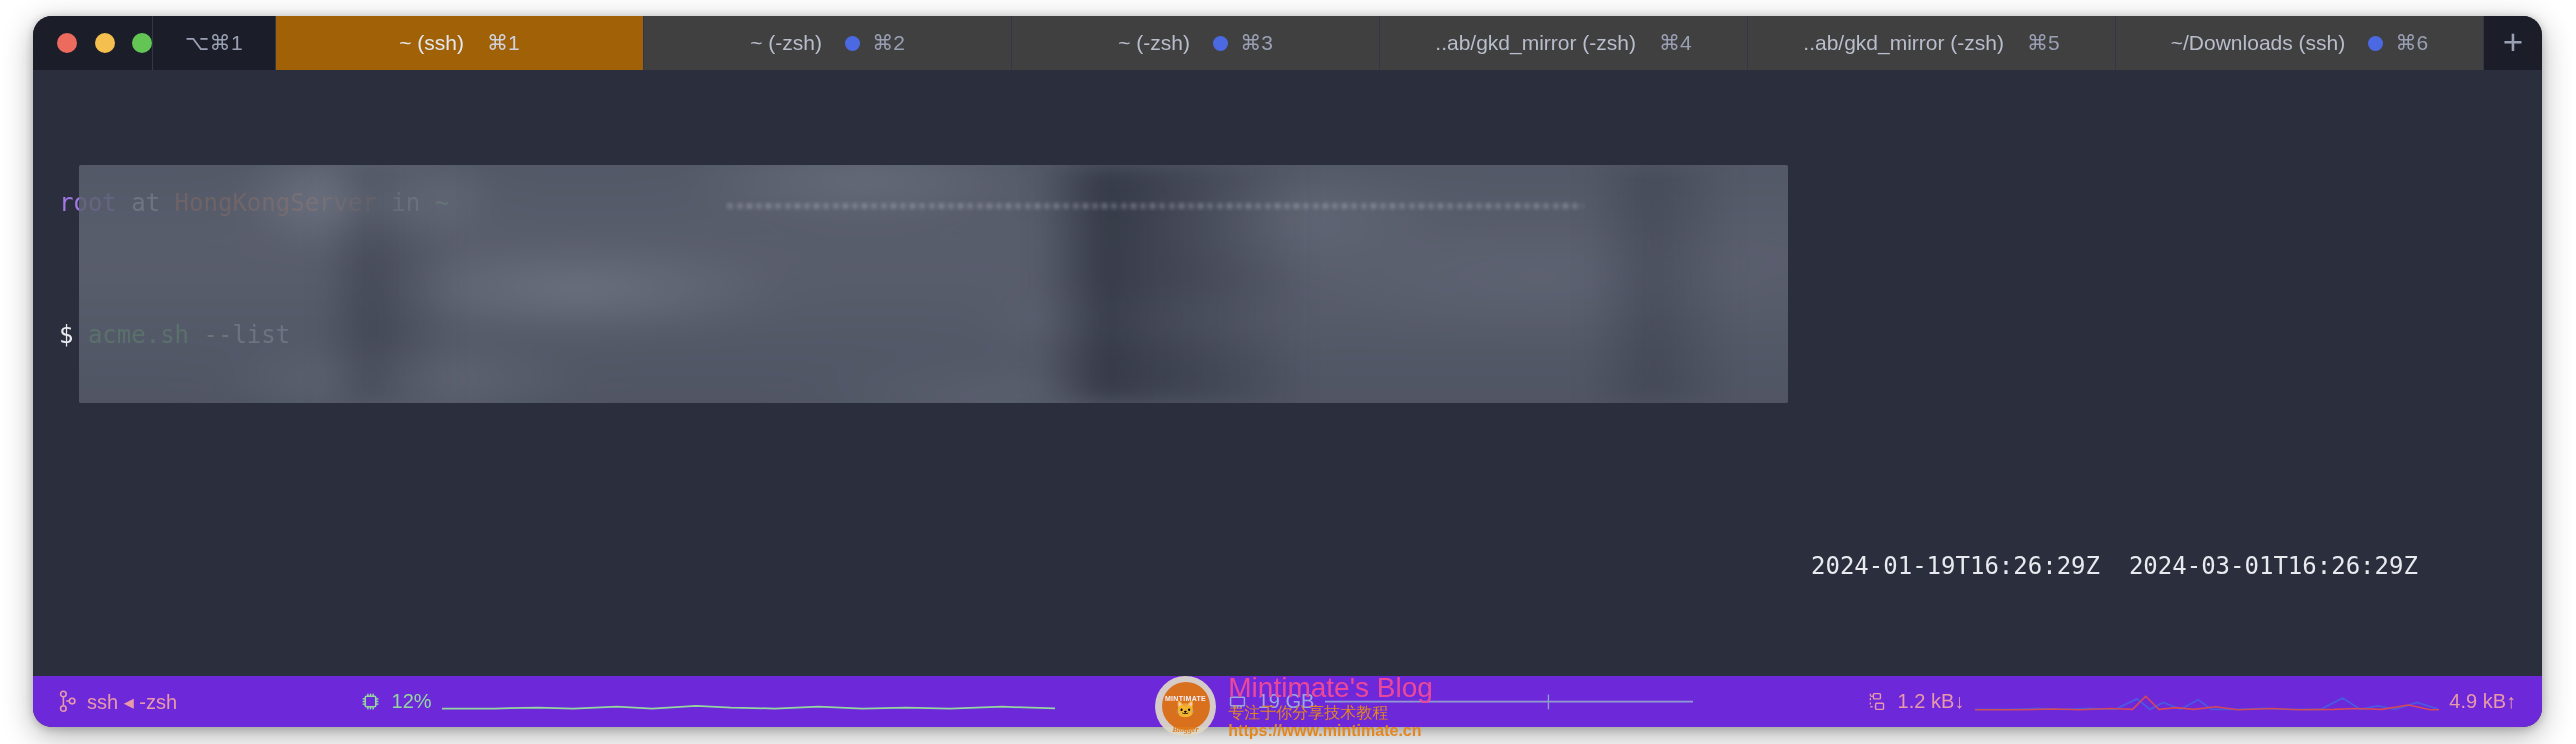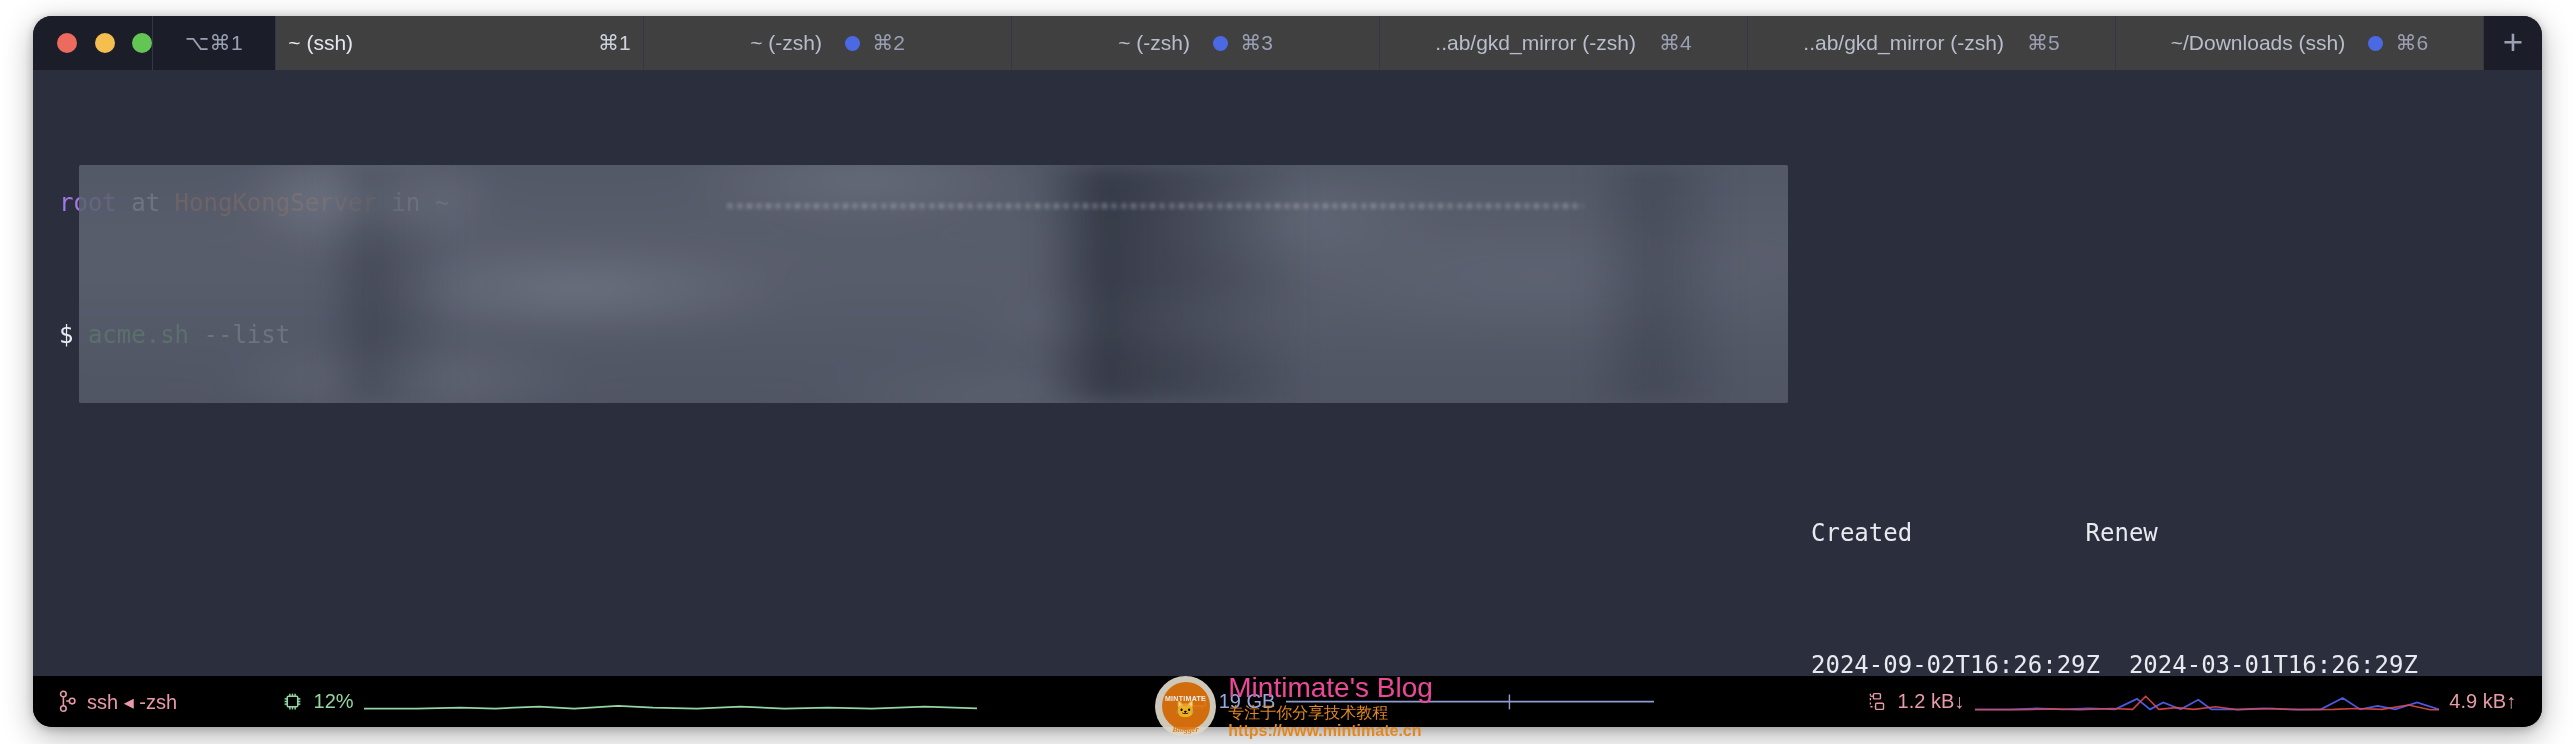--- a/index.html
+++ b/index.html
@@ -83,22 +83,21 @@
     justify-content: center;
     gap: 23px;
     position: relative;
     border-right: 0.9px solid #33374a;
     box-sizing: border-box;
     min-width: 0;
     padding: 0 12.3px;
     background: #404040;
   }
   .tab.active {
-    background: #404040;
-    justify-content: space-between;
+    background: #a16207;
   }
   .tab-title {
     color: #b8bdcc;
     font-family: "Liberation Sans", sans-serif;
     font-size: 21px;
     white-space: nowrap;
     overflow: hidden;
     text-overflow: ellipsis;
   }
   .tab.active .tab-title { color: #e4e7ef; }
@@ -223,28 +222,29 @@
     width: 50%;
     height: 4.4px;
     background: repeating-linear-gradient(90deg, rgba(205,208,216,0.55) 0 4.4px, rgba(0,0,0,0) 4.4px 9.6px);
     filter: blur(2.1px);
   }
 
   
   .status {
     height: 51px;
     min-height: 51px;
-    background: #000000;
+    background: #6d28d9;
     display: flex;
     align-items: center;
     padding: 0 26px 0 26px;
     box-sizing: border-box;
     font-family: "Liberation Sans", sans-serif;
     font-size: 20px;
     position: relative;
+    gap: 39px;
   }
   .st-group {
     display: flex;
     align-items: center;
     gap: 10.5px;
     white-space: nowrap;
   }
   .st-pink  { color: #e89aa8; }
   .st-green { color: #93d6a0; }
   .st-blue  { color: #9aa8e0; justify-content: center; }
@@ -417,23 +417,22 @@
 
         
         
         
         
         
         
         
 
         <div class="col-dates">
-          <div class="trow"><span>Created</span><span>            </span><span>Renew</span></div>
-
-          <div class="trow"><span>2024-09-02T16:26:29Z</span><span>  </span><span>2024-03-01T16:26:29Z</span></div>
+
+          <div class="trow"><span>2024-01-19T16:26:29Z</span><span>  </span><span>2024-03-01T16:26:29Z</span></div>
           
           
           
           
           
           
         </div>
       </div>
 
       

